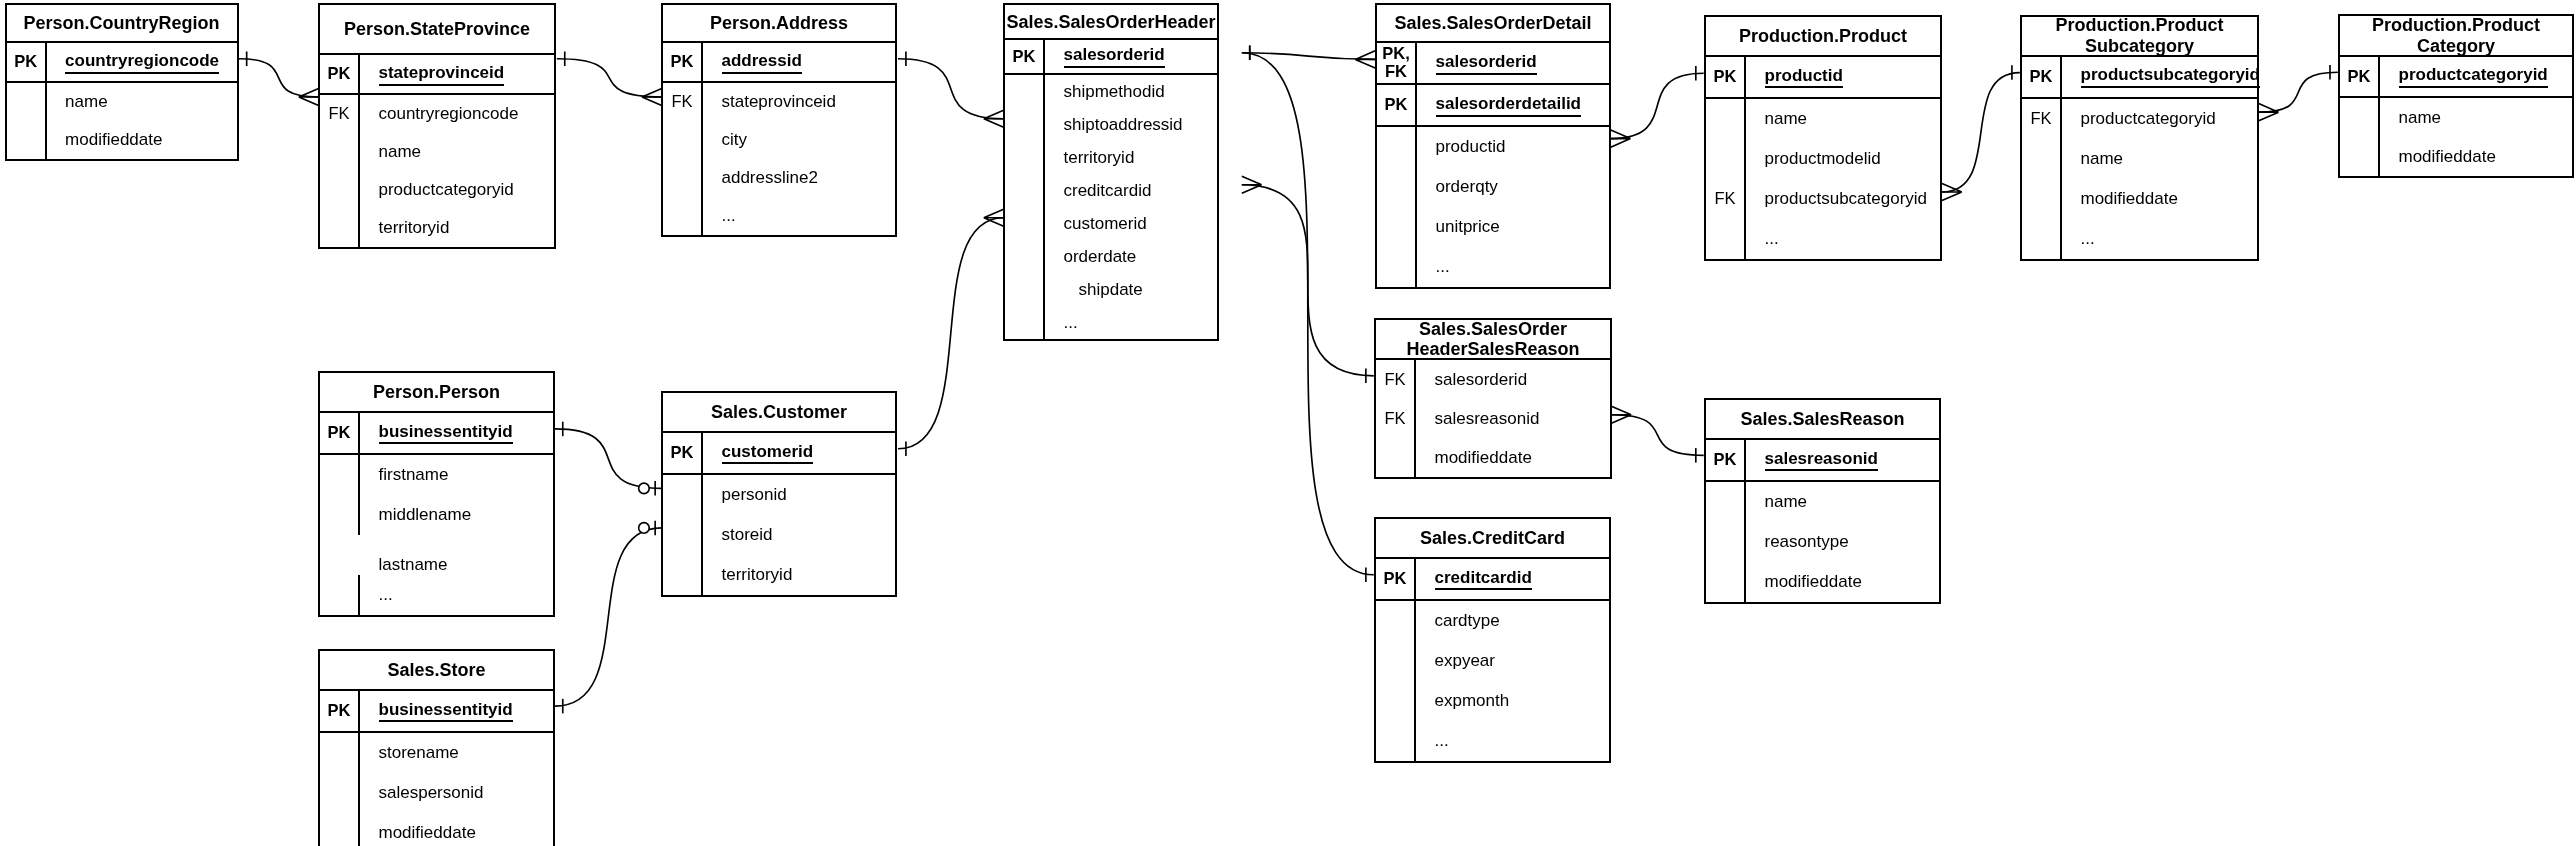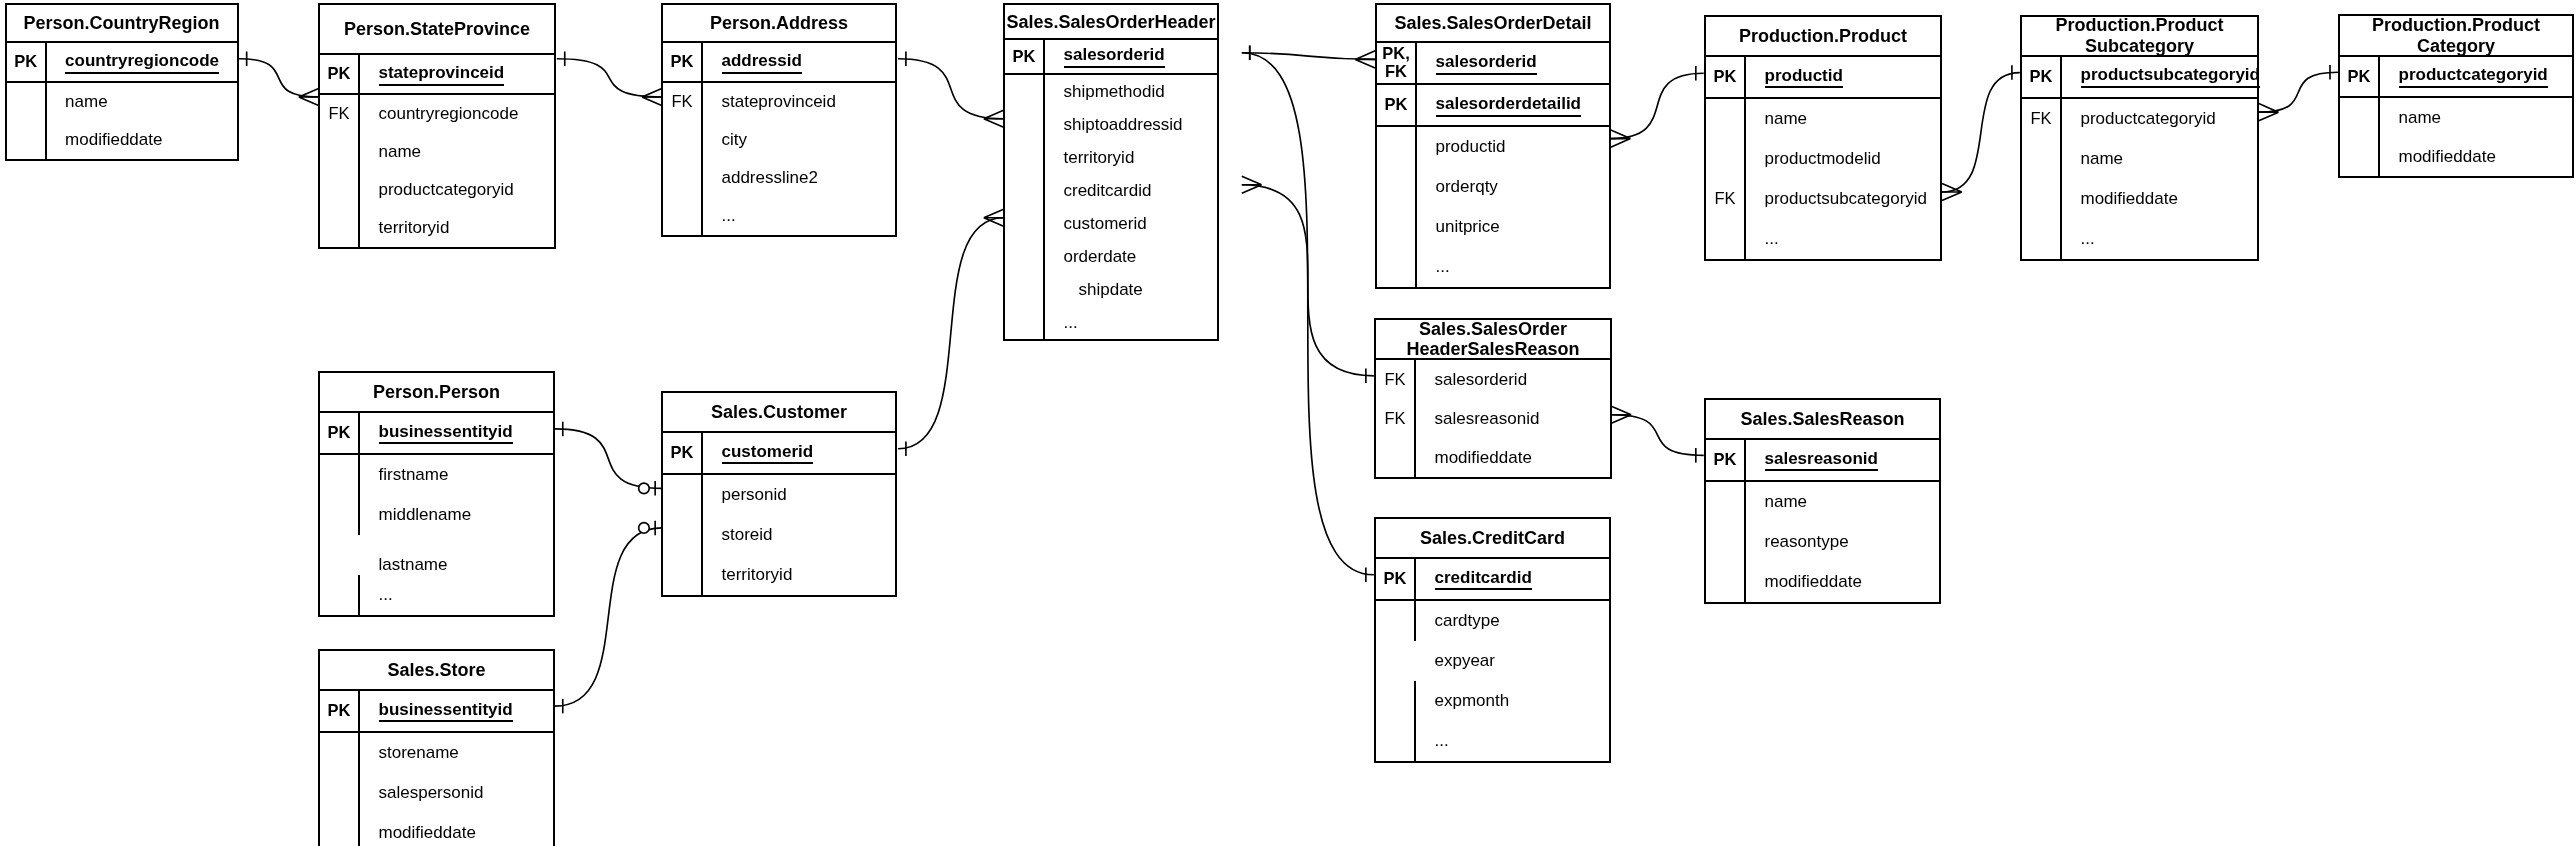--- a/index.html
+++ b/index.html
@@ -570,21 +570,21 @@
           </span>
         </div>
       </div>
       <div class="e-section">
         <div class="e-row" style="height: 40px;">
           <span class="e-key"></span>
           <span class="e-name-wrap">
             <span class="">cardtype</span>
           </span>
         </div>
-        <div class="e-row" style="height: 40px; align-items: center;">
+        <div class="e-row" style="height: 40px;">
           <span class="e-key"></span>
           <span class="e-name-wrap">
             <span class="">expyear</span>
           </span>
         </div>
         <div class="e-row" style="height: 40px;">
           <span class="e-key"></span>
           <span class="e-name-wrap">
             <span class="">expmonth</span>
           </span>

